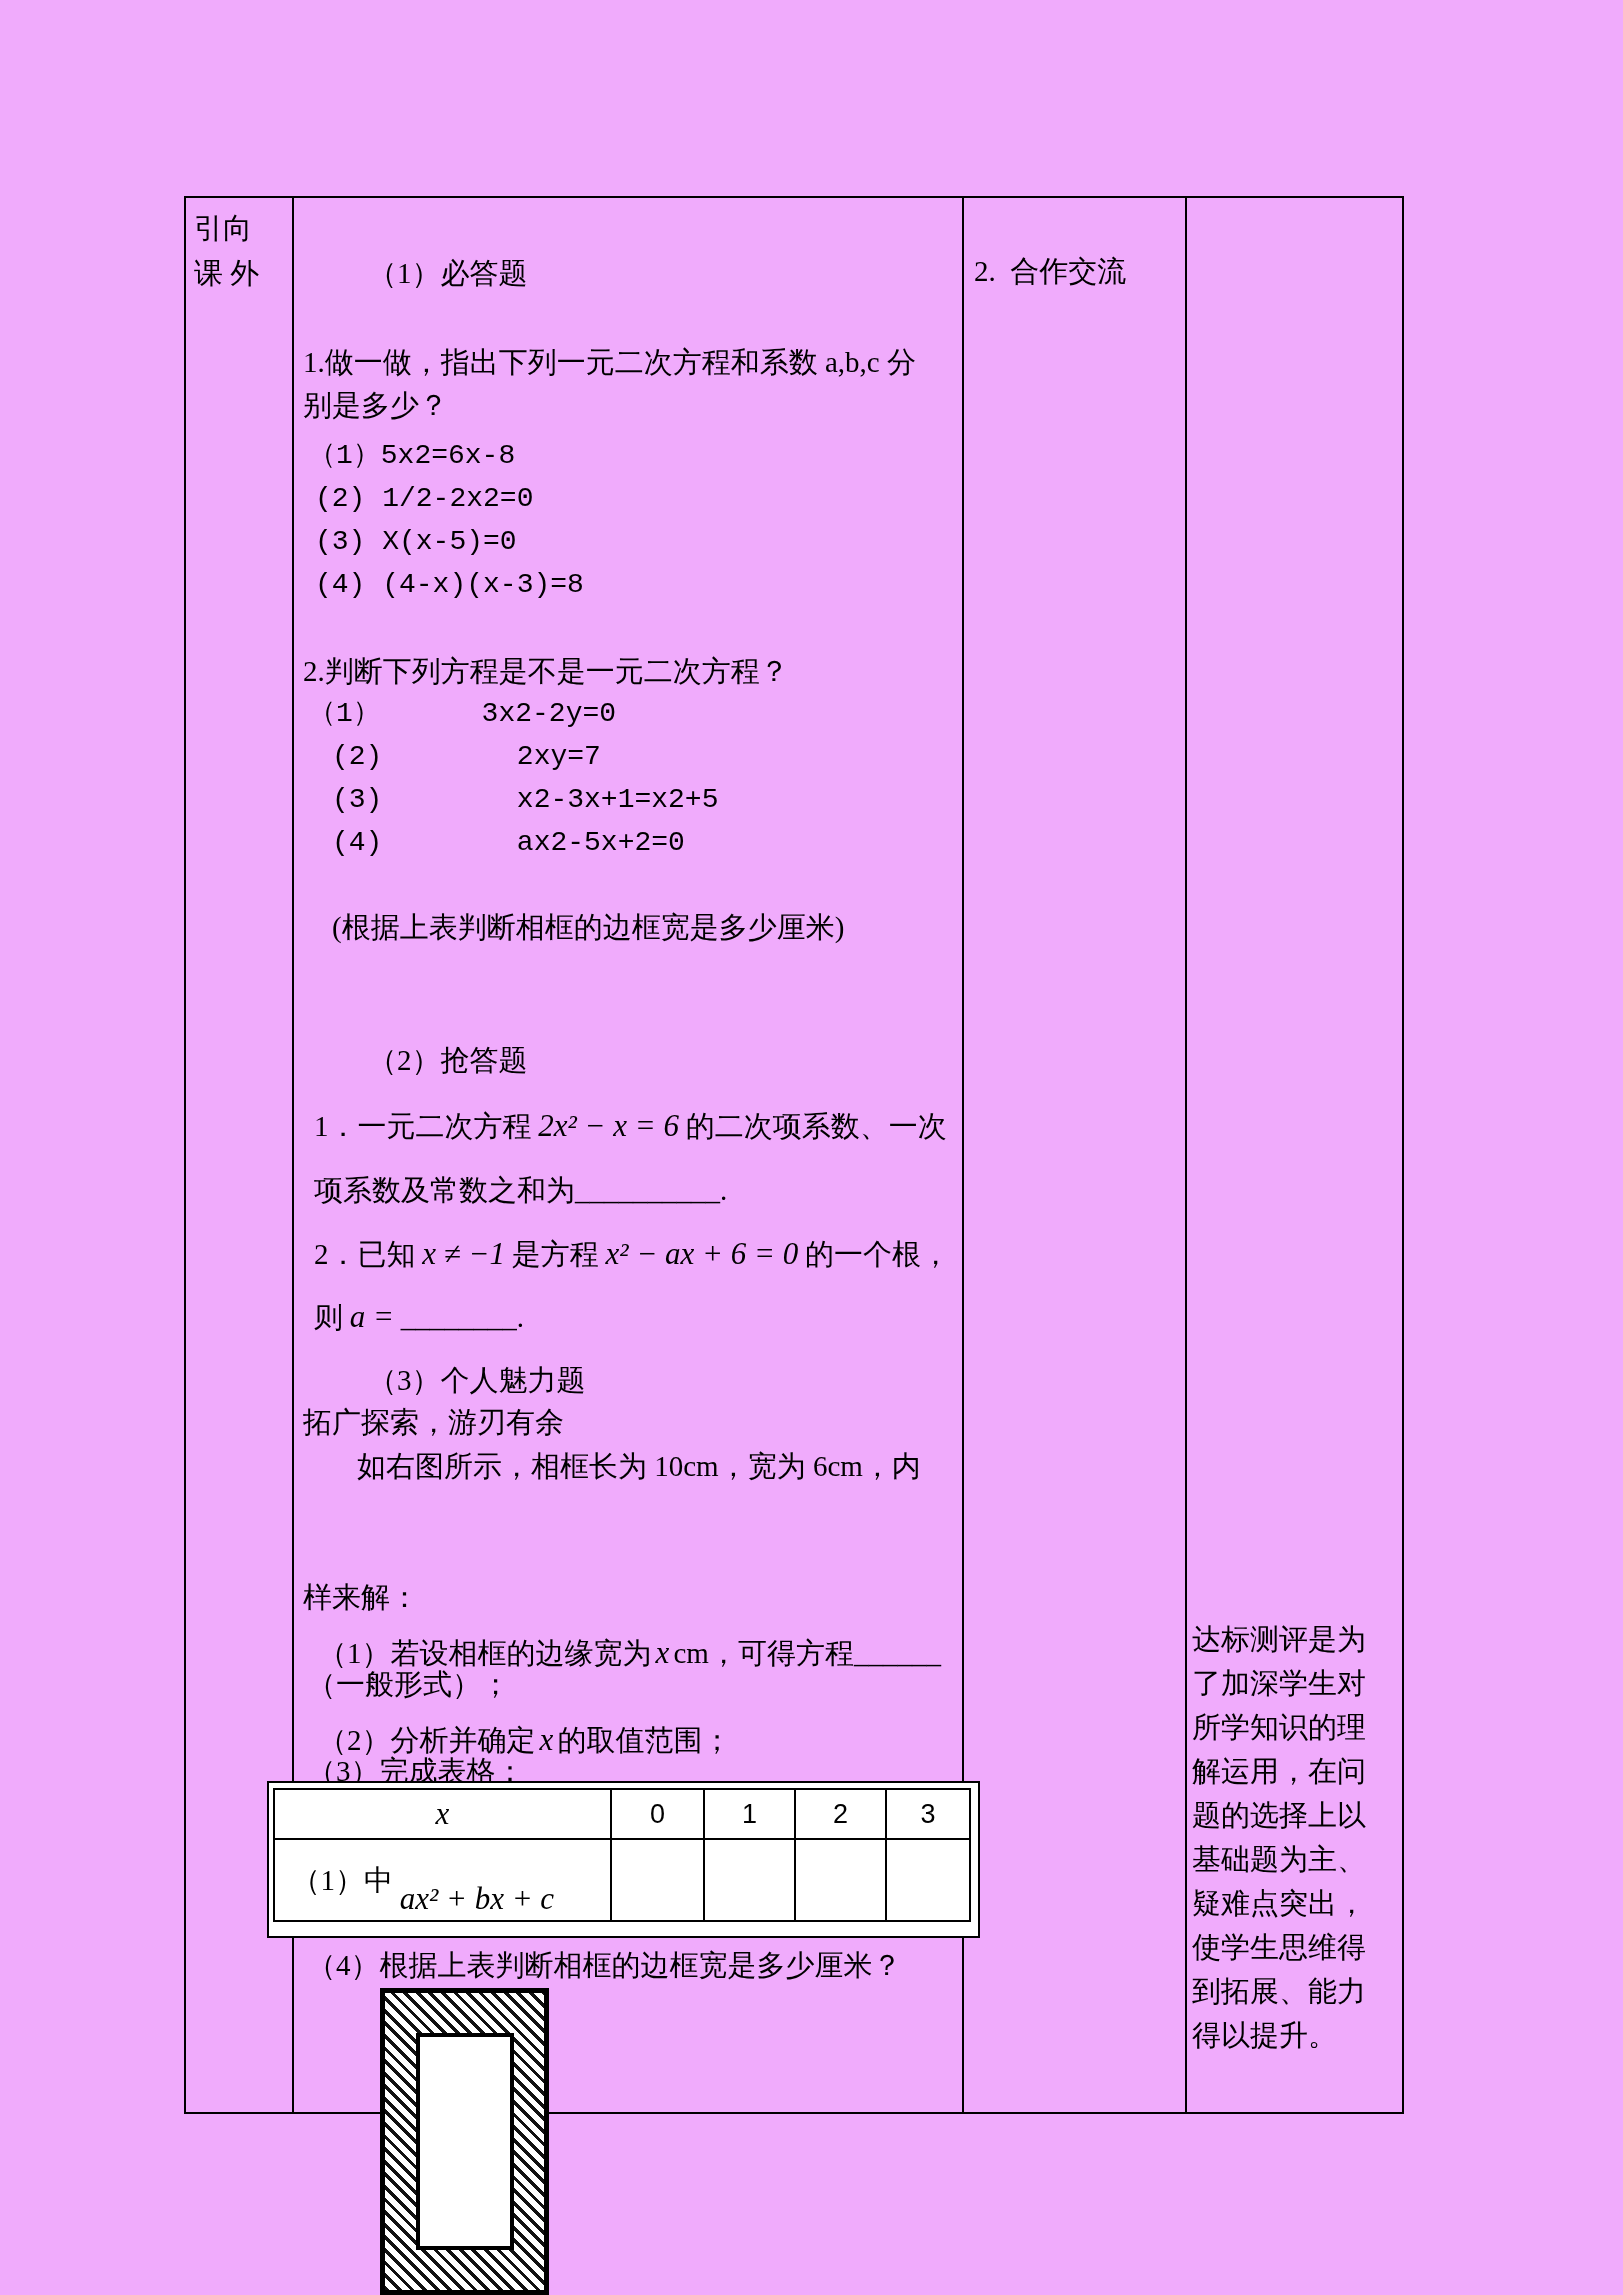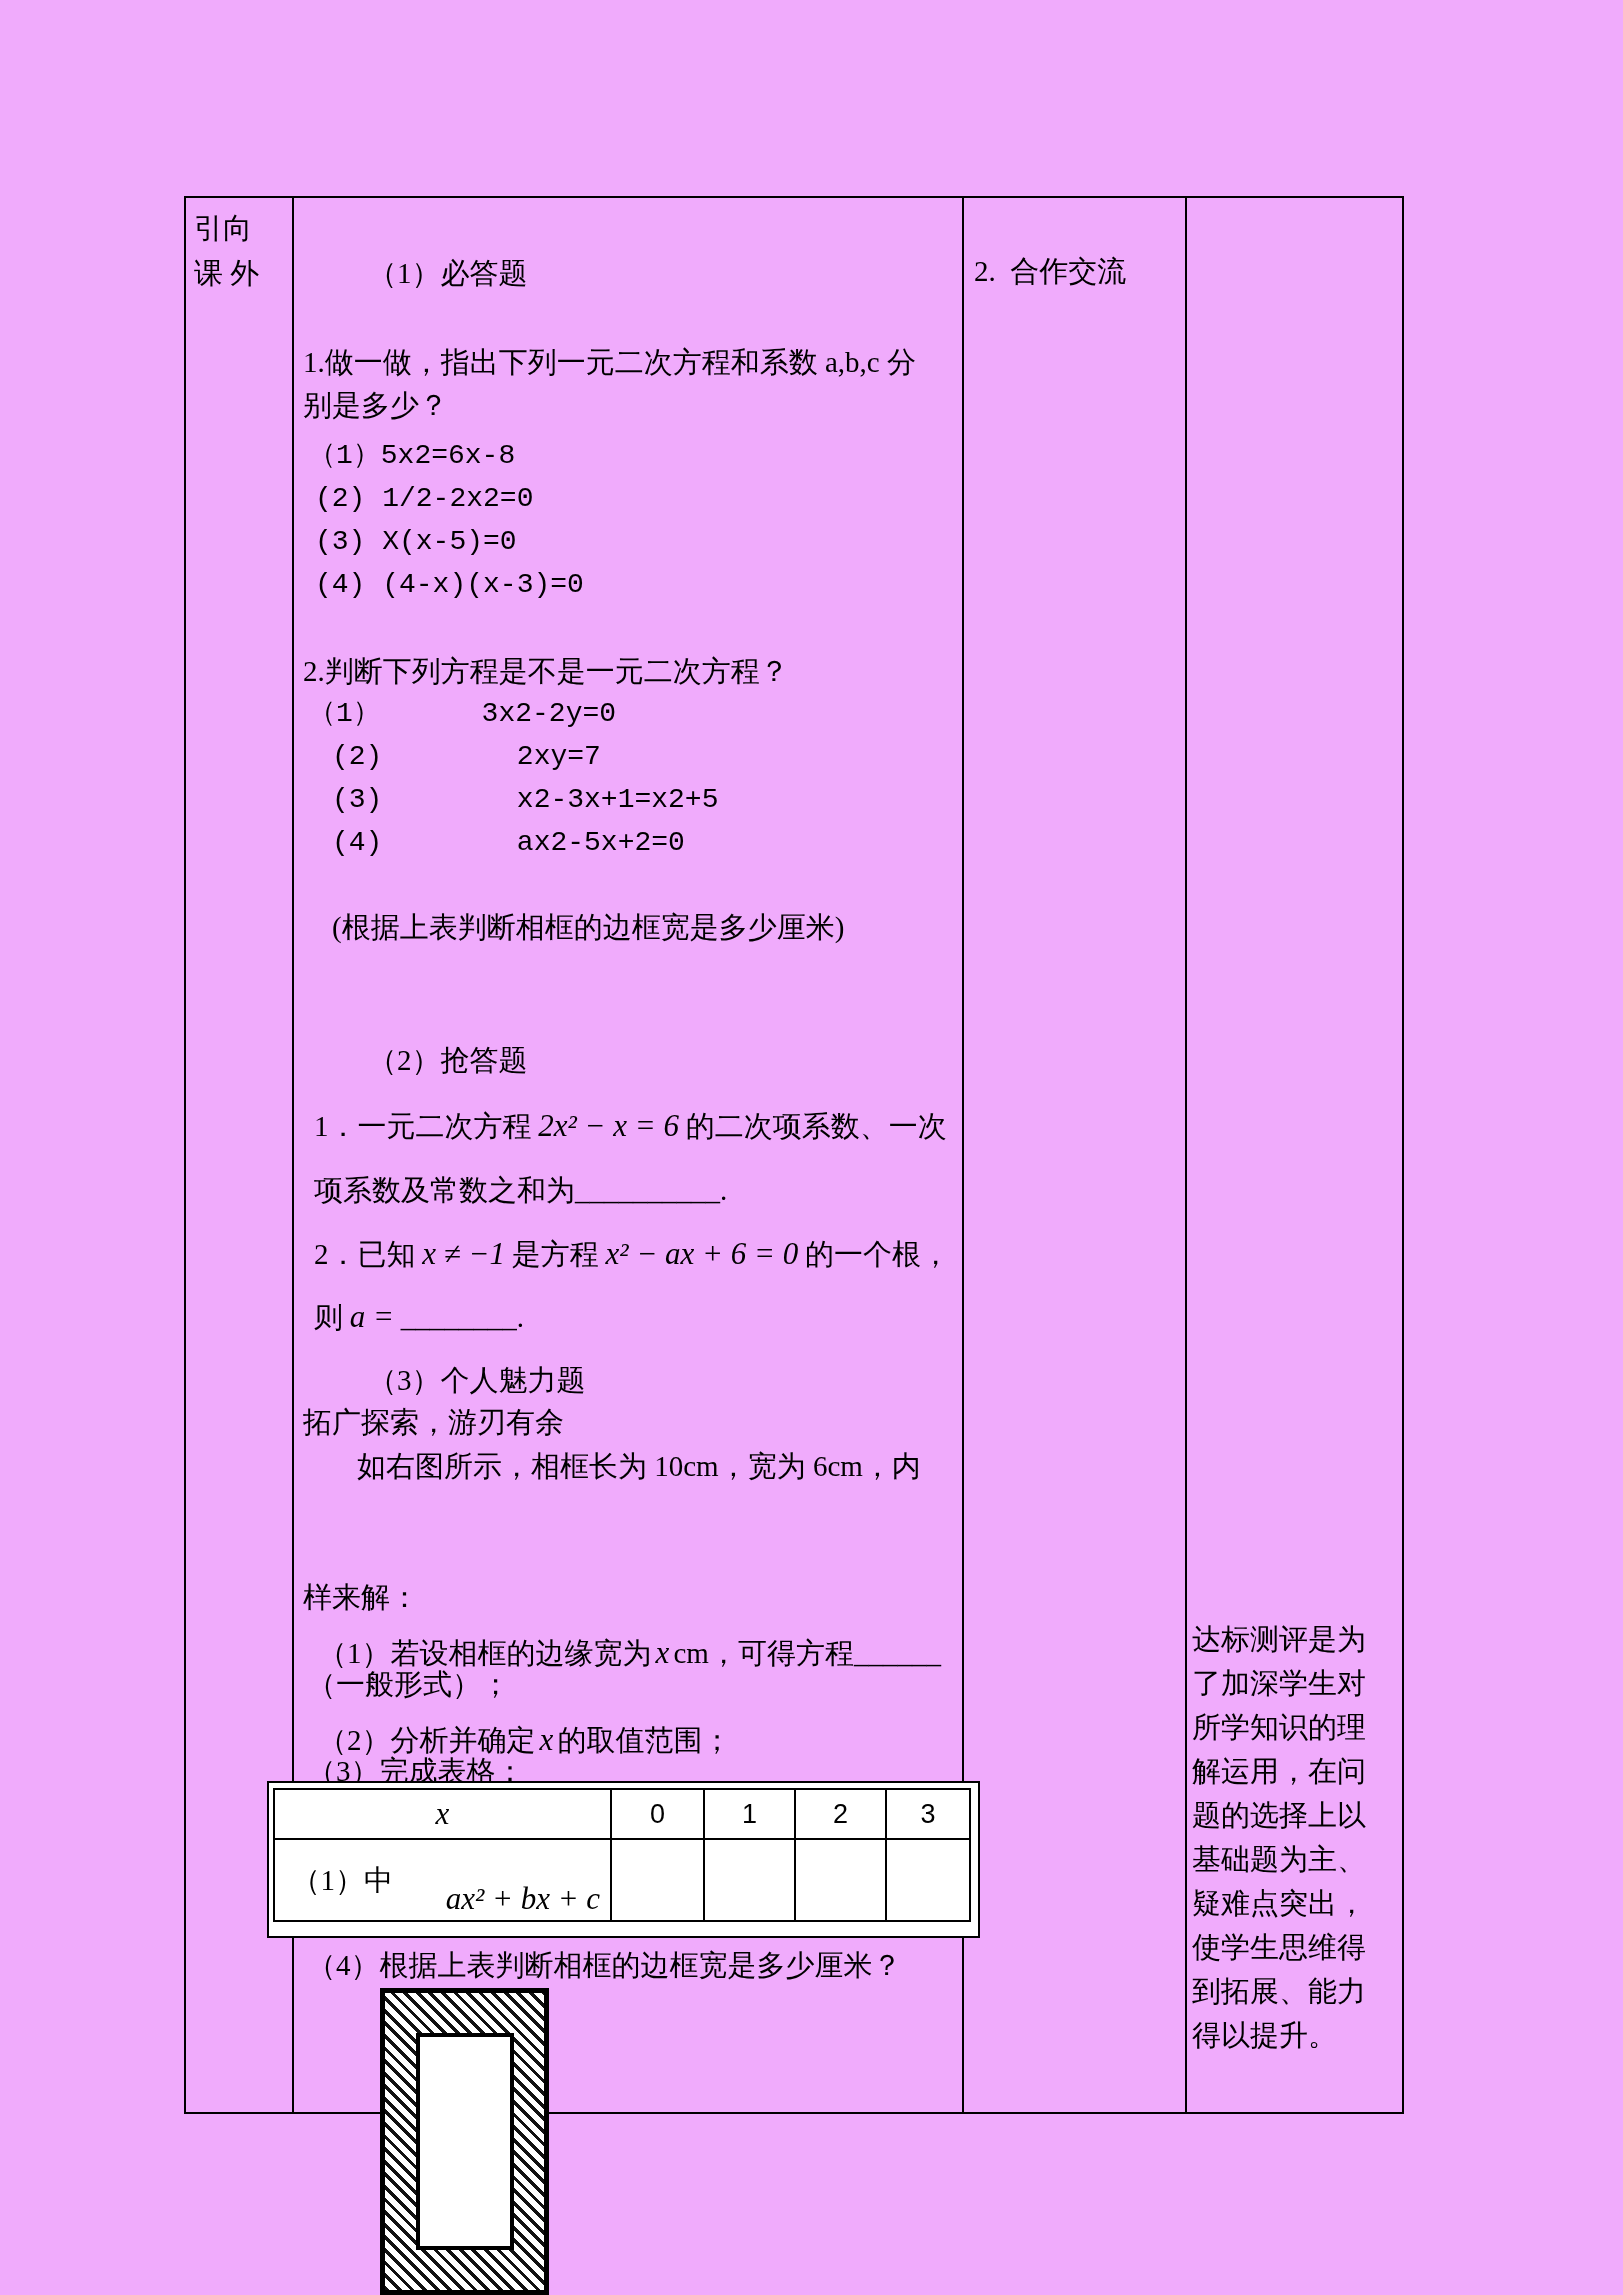--- a/index.html
+++ b/index.html
@@ -26,21 +26,21 @@
   
   .outerbox{border:2px solid #000;background:#fff;}
   .itable{position:absolute;left:273px;top:1788px;display:grid;
           grid-template-columns:337px 93px 91px 91px 82px;
           border:2px solid #000;background:#fff;}
   .itable .cell{border-right:2px solid #000;border-bottom:2px solid #000;
                 display:flex;align-items:center;justify-content:center;}
   .itable .r1{height:48px;}
   .itable .r2{height:80px;}
   .itable .lastc{border-right:none;}
-  .itable .lastr{border-bottom:none;gap:46px;}
+  .itable .lastr{border-bottom:none;}
   .itable .leftcell{justify-content:flex-start;padding-left:16.4px;}
   .itable .num{font-family:"Liberation Sans",sans-serif;font-size:27px;}
 
   
   .frame{position:absolute;left:380px;top:1988px;width:169px;height:307px;
          box-sizing:border-box;border:5.5px solid #000;
          background:repeating-linear-gradient(45deg,#111 0 3.4px,#fff 3.4px 8.9px);}
   .frame-inner{position:absolute;left:31px;top:40px;width:90px;height:209px;
                background:#fff;border:4.1px solid #000;}
 </style>
@@ -60,21 +60,21 @@
 课 外</div>
 
   <div class="abs cn" style="left:368px;top:251px">（1）必答题</div>
 
   <div class="abs cn" style="left:303px;top:340px">1.做一做，指出下列一元二次方程和系数 a,b,c 分</div>
   <div class="abs cn" style="left:303px;top:383px">别是多少？</div>
 
   <div class="abs latin" style="left:308px;top:434px">（1）5x2=6x-8</div>
   <div class="abs latin" style="left:315px;top:477px">(2) 1/2-2x2=0</div>
   <div class="abs latin" style="left:315px;top:520px">(3) X(x-5)=0</div>
-  <div class="abs latin" style="left:315px;top:563px">(4) (4-x)(x-3)=0</div>
+  <div class="abs latin" style="left:315px;top:563px">(4) (4-x)(x-3)=8</div>
 
   <div class="abs cn" style="left:303px;top:649px">2.判断下列方程是不是一元二次方程？</div>
   <div class="abs latin" style="left:308px;top:692px">（1）      3x2-2y=0</div>
   <div class="abs latin" style="left:332px;top:735px">(2)        2xy=7</div>
   <div class="abs latin" style="left:332px;top:778px">(3)        x2-3x+1=x2+5</div>
   <div class="abs latin" style="left:332px;top:821px">(4)        ax2-5x+2=0</div>
 
   <div class="abs cn" style="left:332px;top:905px">(根据上表判断相框的边框宽是多少厘米)</div>
 
   <div class="abs cn" style="left:368px;top:1038px">（2）抢答题</div>

